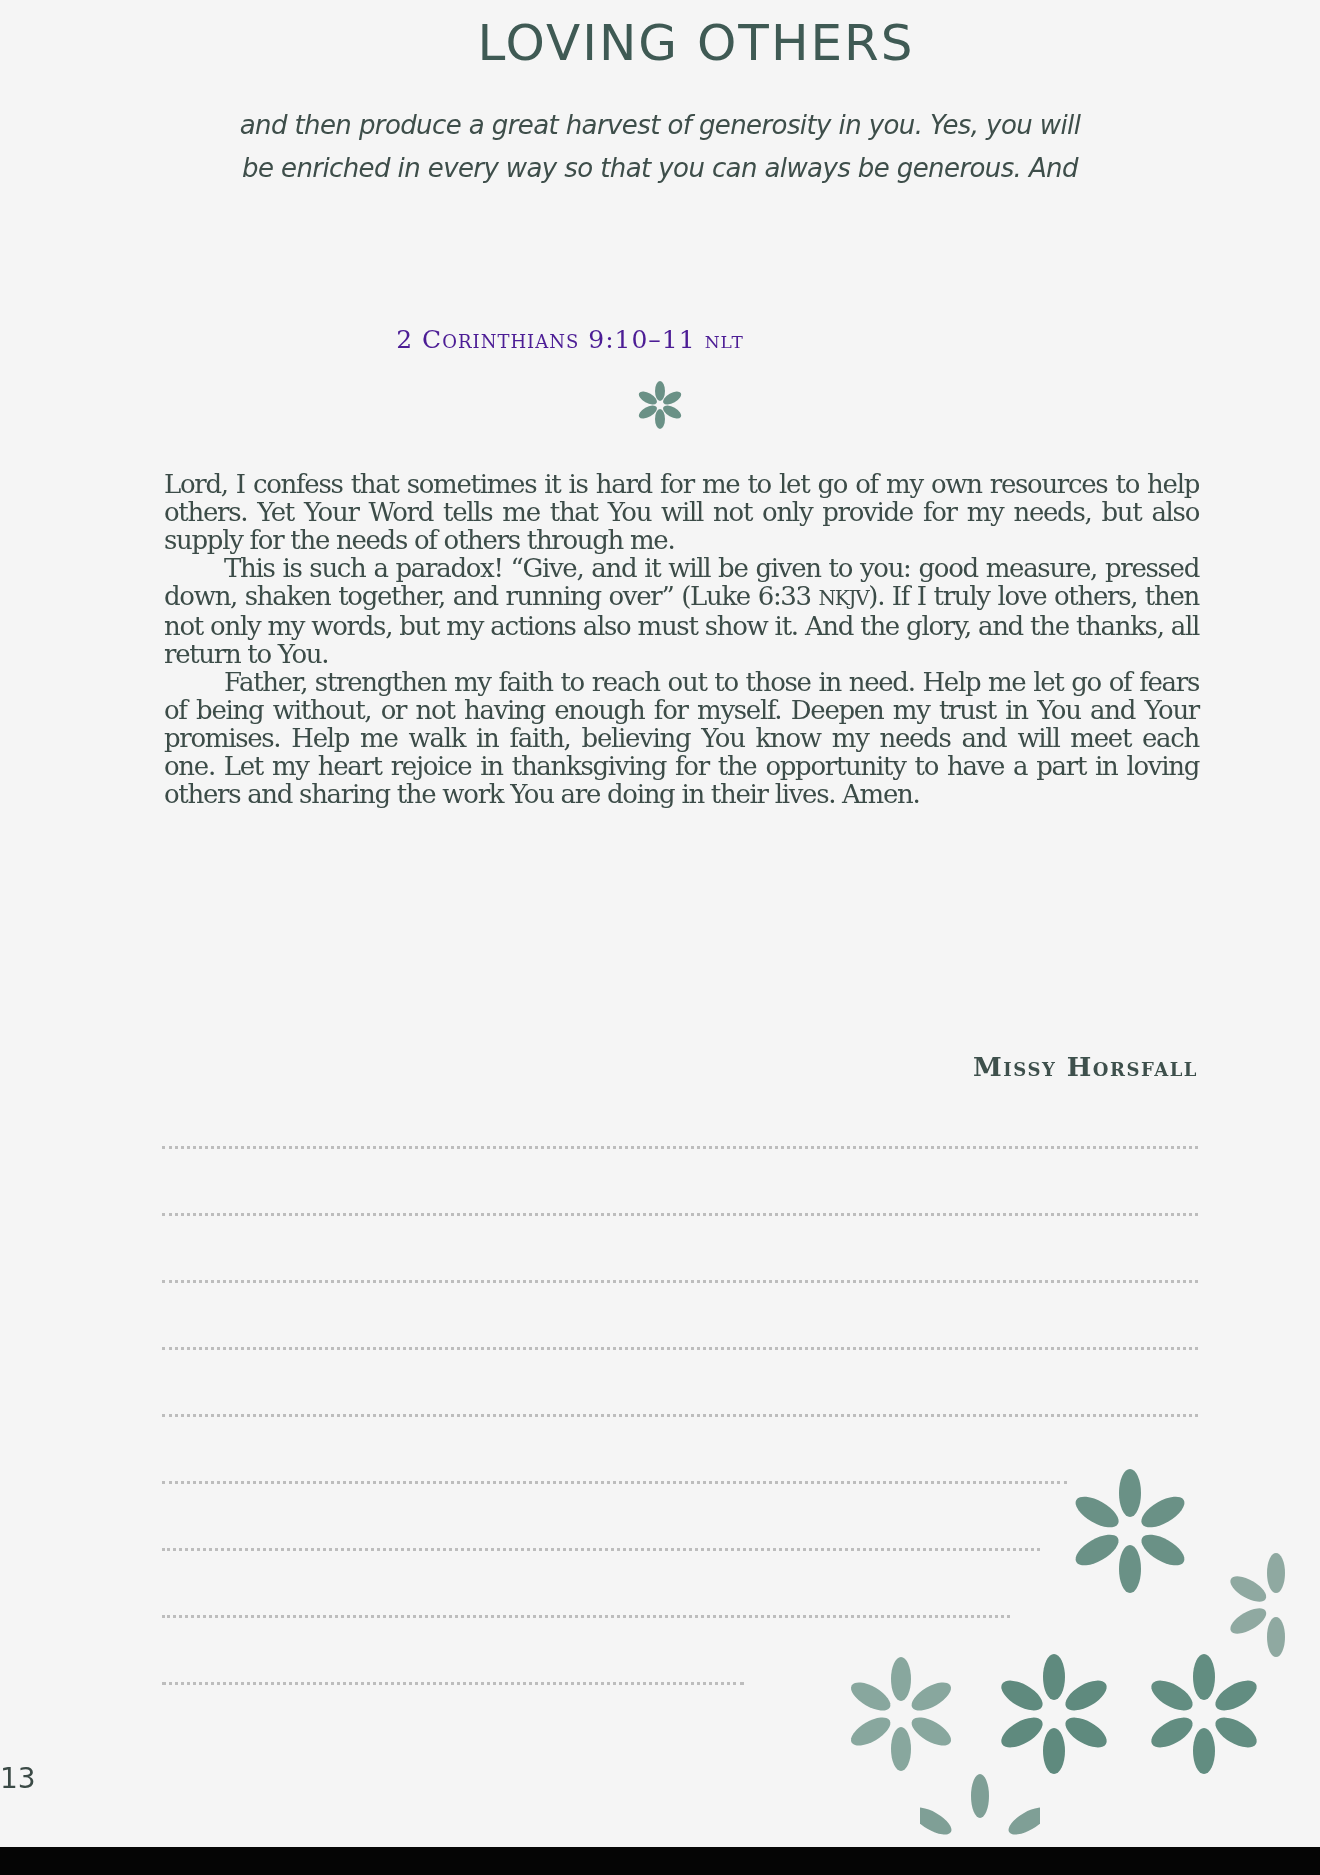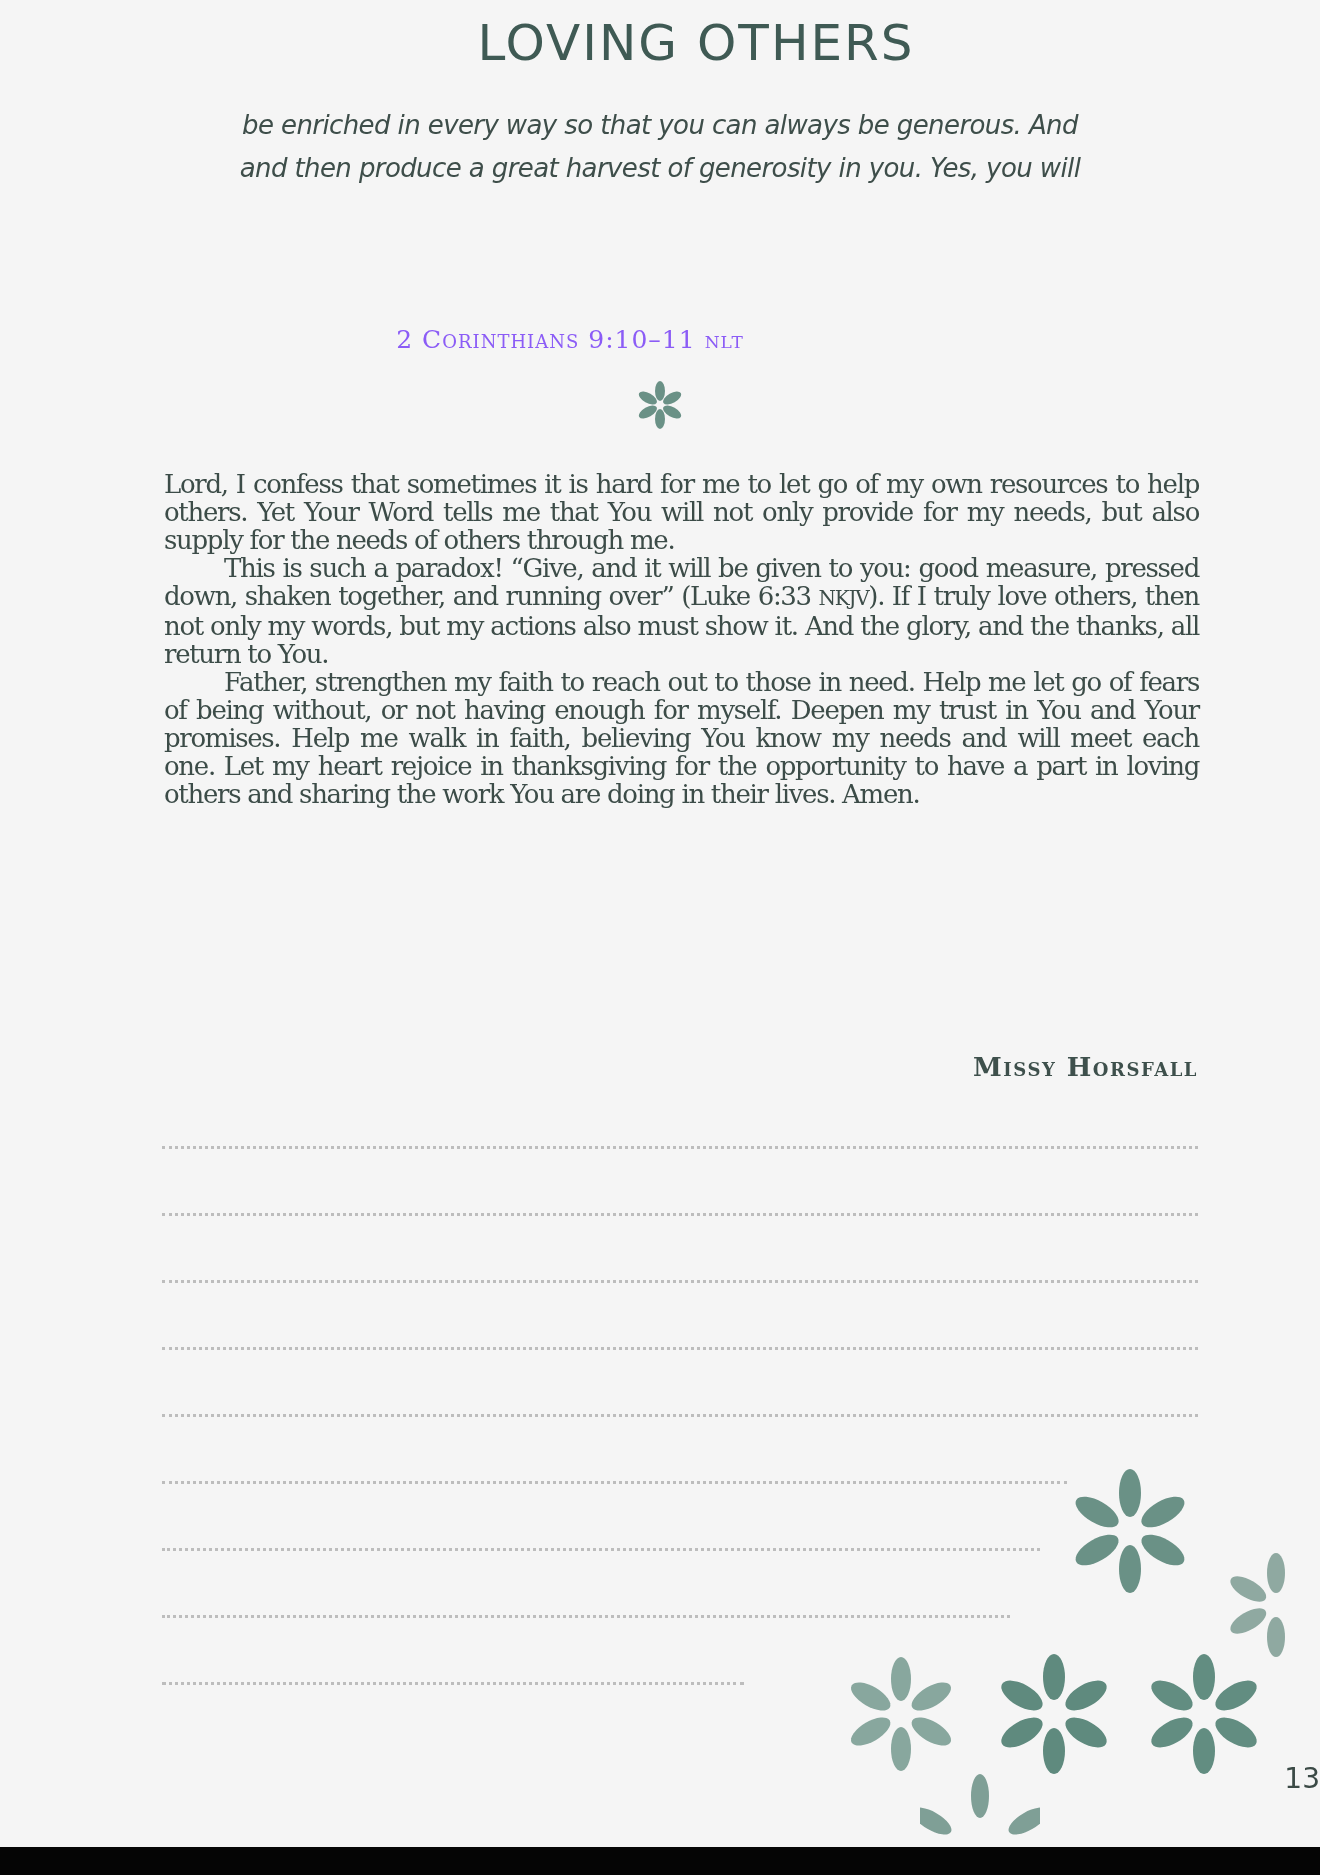--- a/index.html
+++ b/index.html
@@ -1,42 +1,42 @@
 <!DOCTYPE html>
 <html><head>
 <meta charset="utf-8">
 <style>
   html, body { margin:0; padding:0; }
   body { width:1320px; height:1875px; background:#f4f4f4; position:relative; overflow:hidden; font-family:"DejaVu Serif", serif; color:#3a4a46; }
   .page { position:absolute; left:0; top:0; width:1320px; height:1847px; background:#f5f5f5; }
   .blackbar { position:absolute; left:0; top:1847px; width:1320px; height:28px; background:#050505; }
   .title { position:absolute; top:14px; left:0; width:1320px; text-align:center; font-family:"DejaVu Sans", sans-serif; font-size:50px; letter-spacing:2px; color:#3f5a54; font-weight:400;padding-left:36px; }
   .verse { position:absolute; top:104px; left:190px; width:940px; text-align:center; font-family:"DejaVu Sans", sans-serif; font-style:italic; font-size:26px; line-height:43px; color:#3e4e4a; letter-spacing:-0.6px; }
-  .verse-ref { position:absolute; top:325px; left:0; width:1140px; text-align:center; font-family:"DejaVu Serif", serif; font-size:25px; color:#8b5cf6; font-variant:small-caps; letter-spacing:1px; }
+  .verse-ref { position:absolute; top:325px; left:0; width:1140px; text-align:center; font-family:"DejaVu Serif", serif; font-size:25px; color:#4c1d95; font-variant:small-caps; letter-spacing:1px; }
   .verse-ref .small { font-size:17px; text-transform:uppercase; }
   .body-text { position:absolute; top:470px; left:164px; width:1035px; font-family:"DejaVu Serif", serif; font-size:26px; line-height:28px; color:#3c4c48; letter-spacing:-1.3px; text-align:justify; }
   .body-text p { margin:0; }
   .body-text p.indent { text-indent:60px; }
   .sc { font-variant:small-caps; font-size:20px; text-transform:uppercase; }
   .author { position:absolute; top:1052px; right:122px; font-family:"DejaVu Serif", serif; font-variant:small-caps; font-size:26px; font-weight:bold; color:#3e504c; letter-spacing:1.5px; }
   .line { position:absolute; left:162px; height:0; border-top:3px dotted #bdbdbd; }
-  .page-num { position:absolute; top:1762px; left:0; width:1320px; text-align:right; font-family:"DejaVu Sans", sans-serif; font-size:28px; color:#3b4a46; }
+  .page-num { position:absolute; top:1762px; left:0; width:1320px; text-align:left; font-family:"DejaVu Sans", sans-serif; font-size:28px; color:#3b4a46; }
   .flower { position:absolute; }
   .flower svg { display:block; }
 </style>
 </head>
 <body>
 
 <div class="page">
 
   <div class="title">LOVING OTHERS</div>
 
   <div class="verse">
+    <div>and then produce a great harvest of generosity in you. Yes, you will</div>
     <div>be enriched in every way so that you can always be generous. And</div>
-    <div>and then produce a great harvest of generosity in you. Yes, you will</div>
   </div>
 
   <div class="verse-ref">
     <span>2 Corinthians 9:10–11</span>
     <span class="small">NLT</span>
   </div>
 
   <div class="flower" style="left:638px; top:380px;">
     <svg width="44" height="50" viewBox="-22 -25 44 50">
       <g fill="#6a9186">

